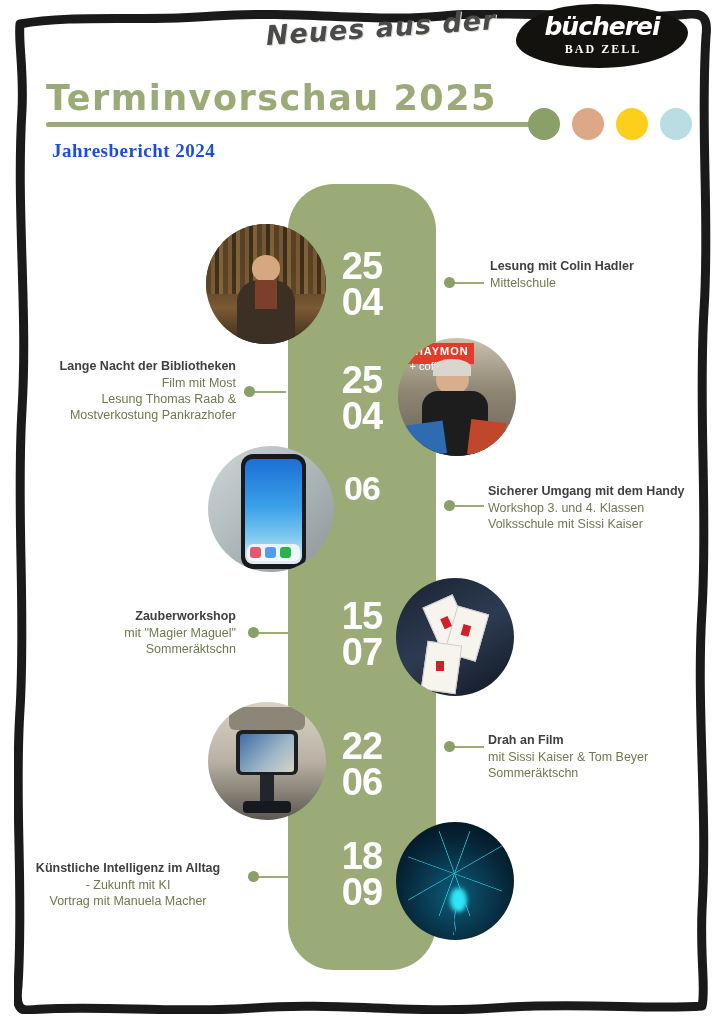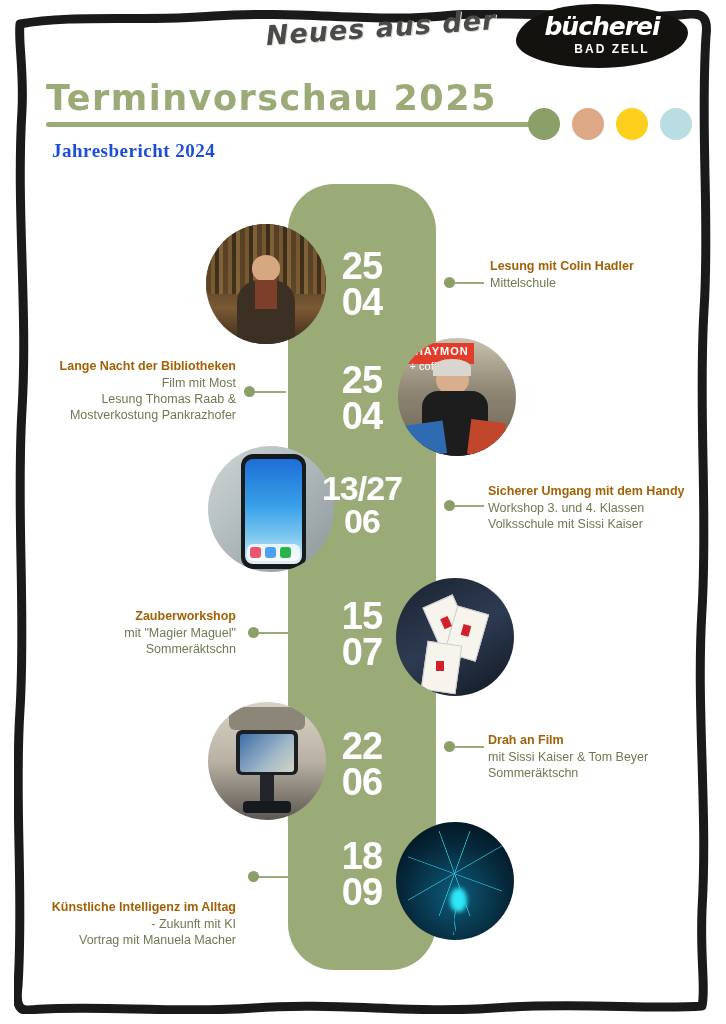--- a/index.html
+++ b/index.html
@@ -64,26 +64,26 @@
     text-align: center;
     color: #ffffff;
     font-family: "DejaVu Sans", sans-serif;
     font-size: 25px;
     font-weight: bold;
     font-style: italic;
     letter-spacing: -1px;
   }
   .logo-sub {
     position: absolute;
-    left: 10px;
+    left: 1px;
     top: 38px;
     width: 172px;
     text-align: center;
     color: #ffffff;
-    font-family: Liberation Sans, sans-serif;
+    font-family: Liberation Serif, serif;
     font-size: 12px;
     font-weight: bold;
     letter-spacing: 2px;
   }
 
   
   .main-title {
     position: absolute;
     left: 46px;
     top: 78px;
@@ -176,21 +176,21 @@
 
   
   .cap {
     position: absolute;
     font-family: "Liberation Sans", sans-serif;
     line-height: 1.28;
   }
   .cap .cap-title {
     font-size: 12.5px;
     font-weight: bold;
-    color: #a16207;
+    color: #404040;
     display: block;
     margin-bottom: 1px;
   }
   .cap .cap-line {
     display: block;
     font-size: 12.5px;
     color: #6d7a50;
   }
   .cap.right { text-align: left; }
   .cap.left { text-align: right; }
@@ -278,21 +278,20 @@
     <div style="position:absolute;left:26%;top:6%;width:52%;height:92%;border-radius:12px;background:#161a1d;"></div>
     <div style="position:absolute;left:29%;top:10%;width:46%;height:84%;border-radius:8px;
          background:linear-gradient(180deg,#1d6fd6 0%,#39a0e8 45%,#7fc9ef 75%,#e9eef2 100%);"></div>
     <div style="position:absolute;left:31%;top:78%;width:42%;height:13%;border-radius:6px;background:rgba(255,255,255,.75);"></div>
     <div style="position:absolute;left:33%;top:80%;width:9%;height:9%;border-radius:3px;background:#e8556d;"></div>
     <div style="position:absolute;left:45%;top:80%;width:9%;height:9%;border-radius:3px;background:#4f9ff0;"></div>
     <div style="position:absolute;left:57%;top:80%;width:9%;height:9%;border-radius:3px;background:#2bb24c;"></div>
   </div>
 </div>
 <div class="date small" style="top:472px;">
-  <span class="d-day">13/27</span>
   <span class="d-mon">06</span>
 </div>
 <div class="conn" style="left:444px; top:505px; width:40px;"></div>
 <div class="conn-dot" style="left:444px; top:500px;"></div>
 <div class="cap right" style="left:488px; top:483px; width:216px;">
   <span class="cap-title">Sicherer Umgang mit dem Handy</span>
   <span class="cap-line">Workshop 3. und 4. Klassen</span>
   <span class="cap-line">Volksschule mit Sissi Kaiser</span>
 </div>
 
@@ -356,17 +355,17 @@
            linear-gradient(95deg,rgba(0,0,0,0) 49%,#22c9dd 49.6%,rgba(0,0,0,0) 50.4%);
          opacity:.85;"></div>
   </div>
 </div>
 <div class="date" style="top:838px;">
   <span class="d-day">18</span>
   <span class="d-mon">09</span>
 </div>
 <div class="conn" style="left:248px; top:876px; width:40px;"></div>
 <div class="conn-dot" style="left:248px; top:871px;"></div>
-<div class="cap left" style="left:20px; top:899px; width:216px;">
+<div class="cap left" style="left:20px; top:860px; width:216px;text-align:center;">
   <span class="cap-title">Künstliche Intelligenz im Alltag</span>
   <span class="cap-line">- Zukunft mit KI</span>
   <span class="cap-line">Vortrag mit Manuela Macher</span>
 </div>
 
 </body></html>

